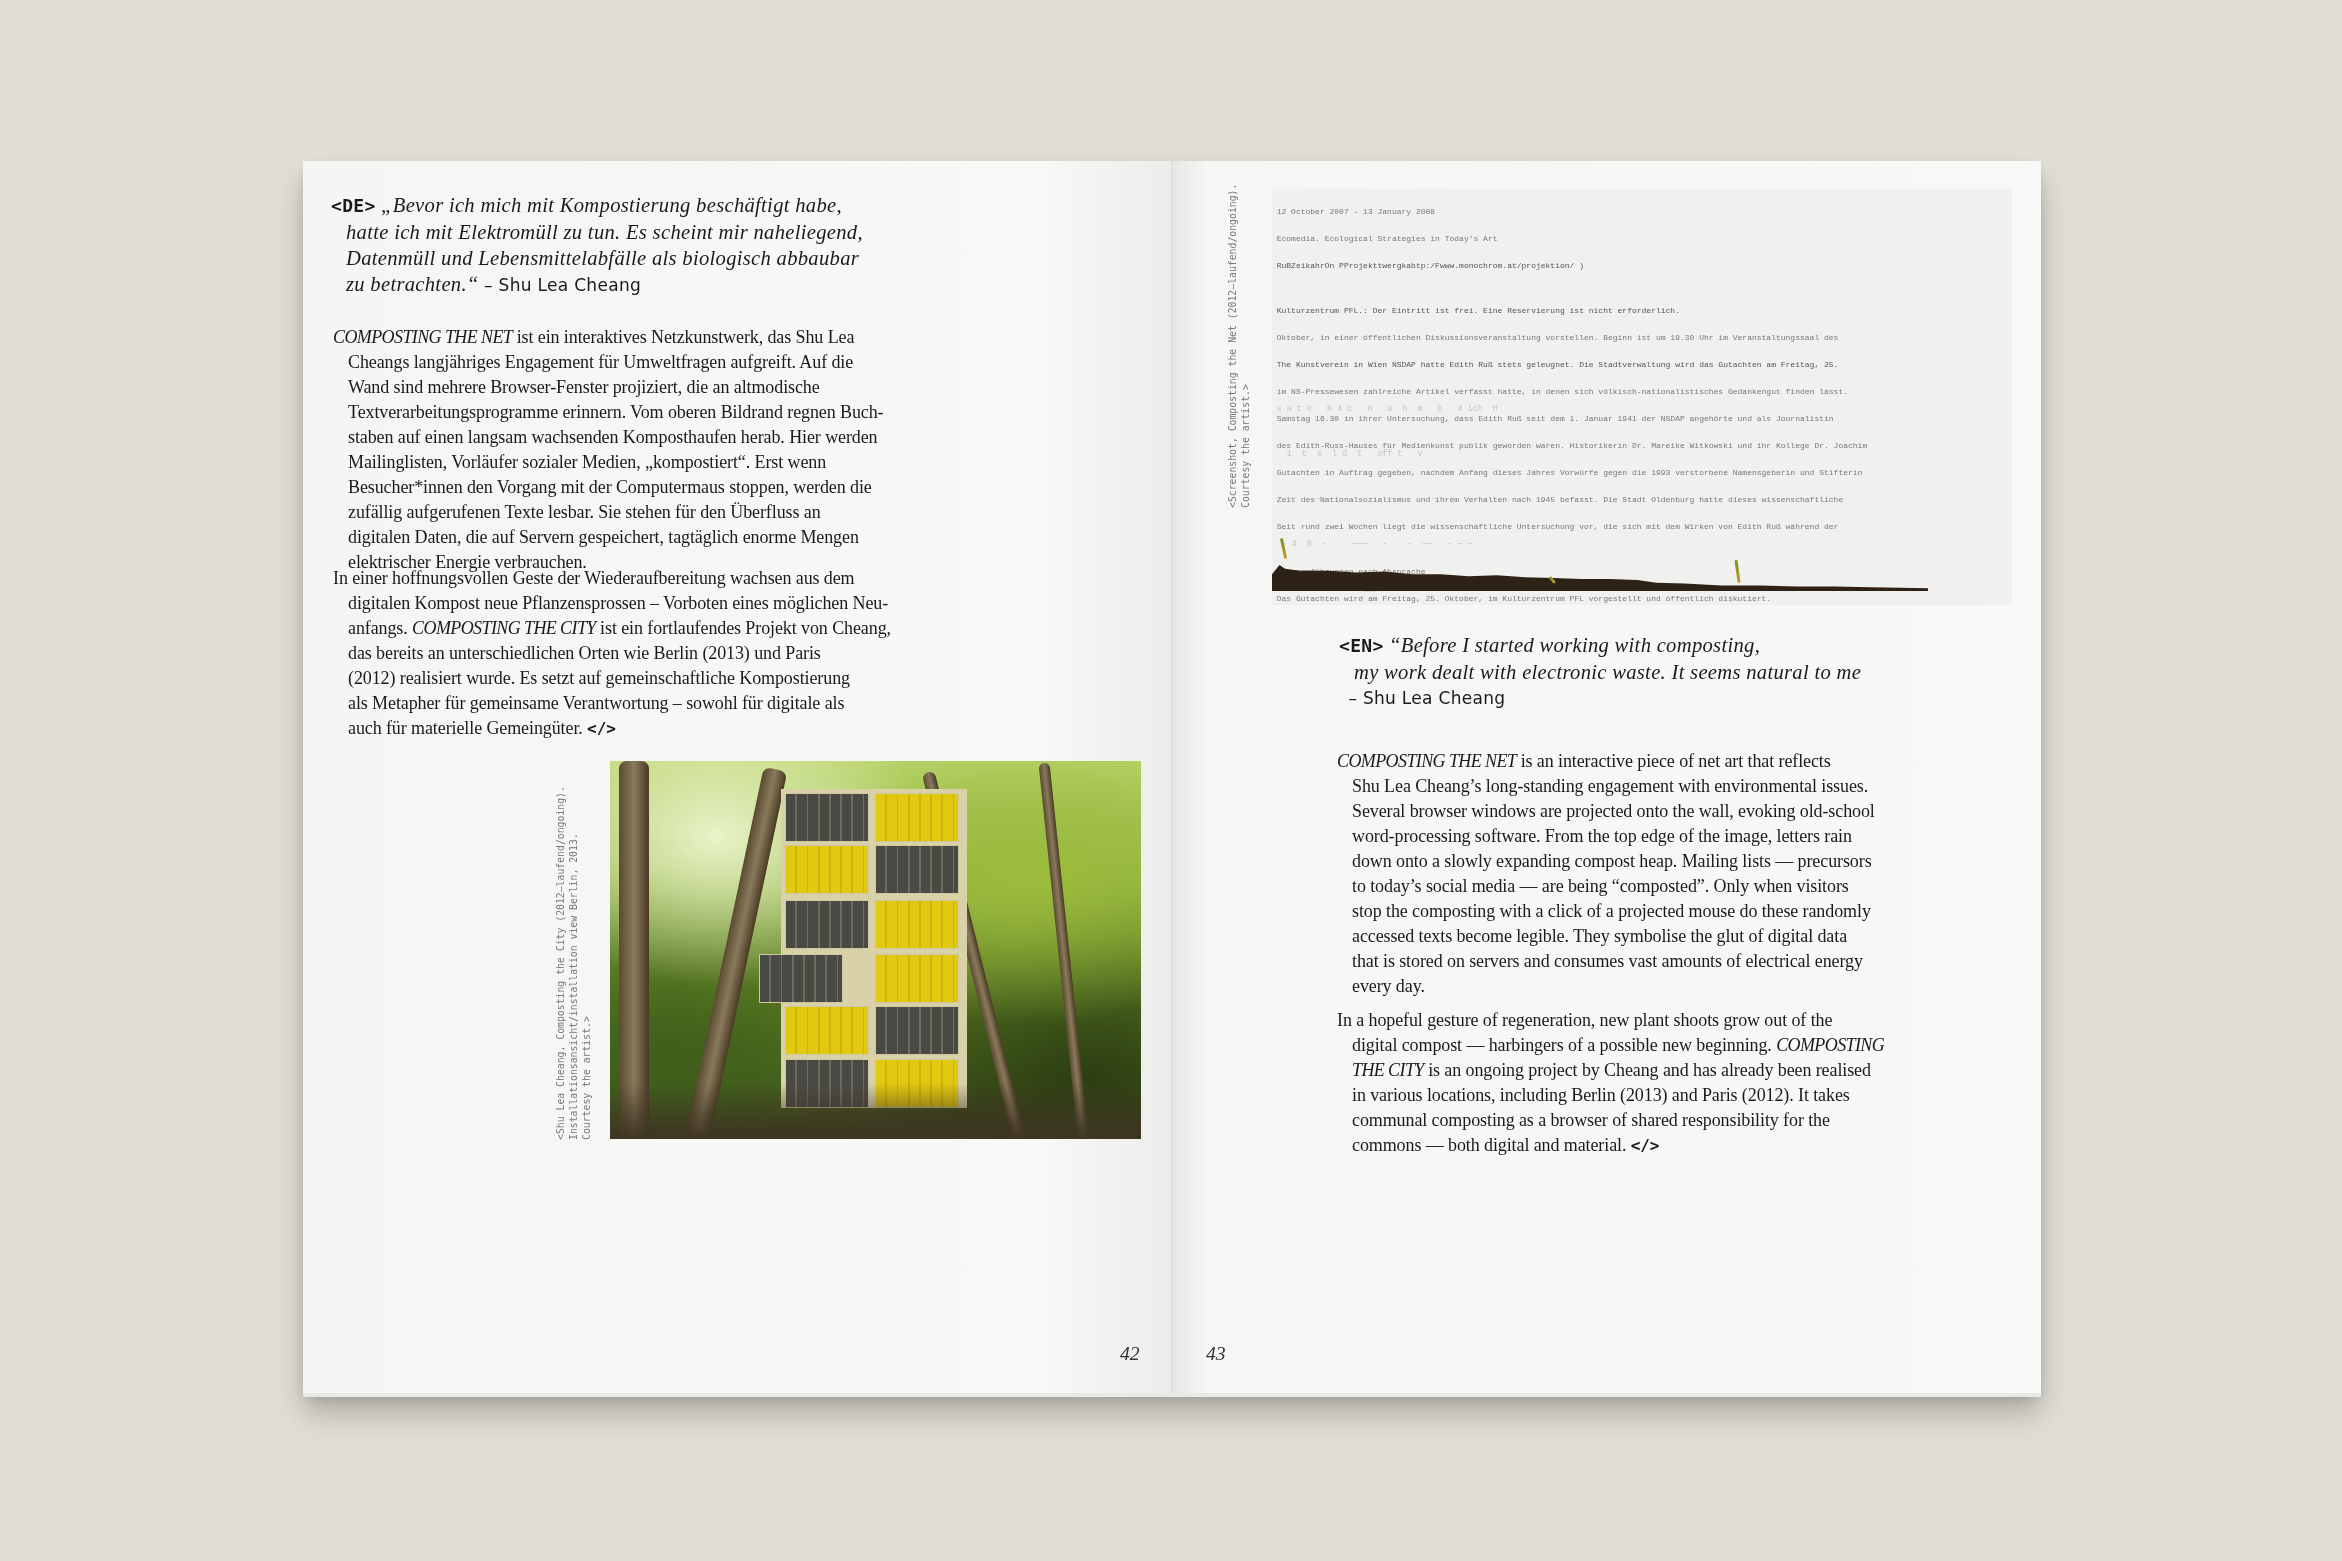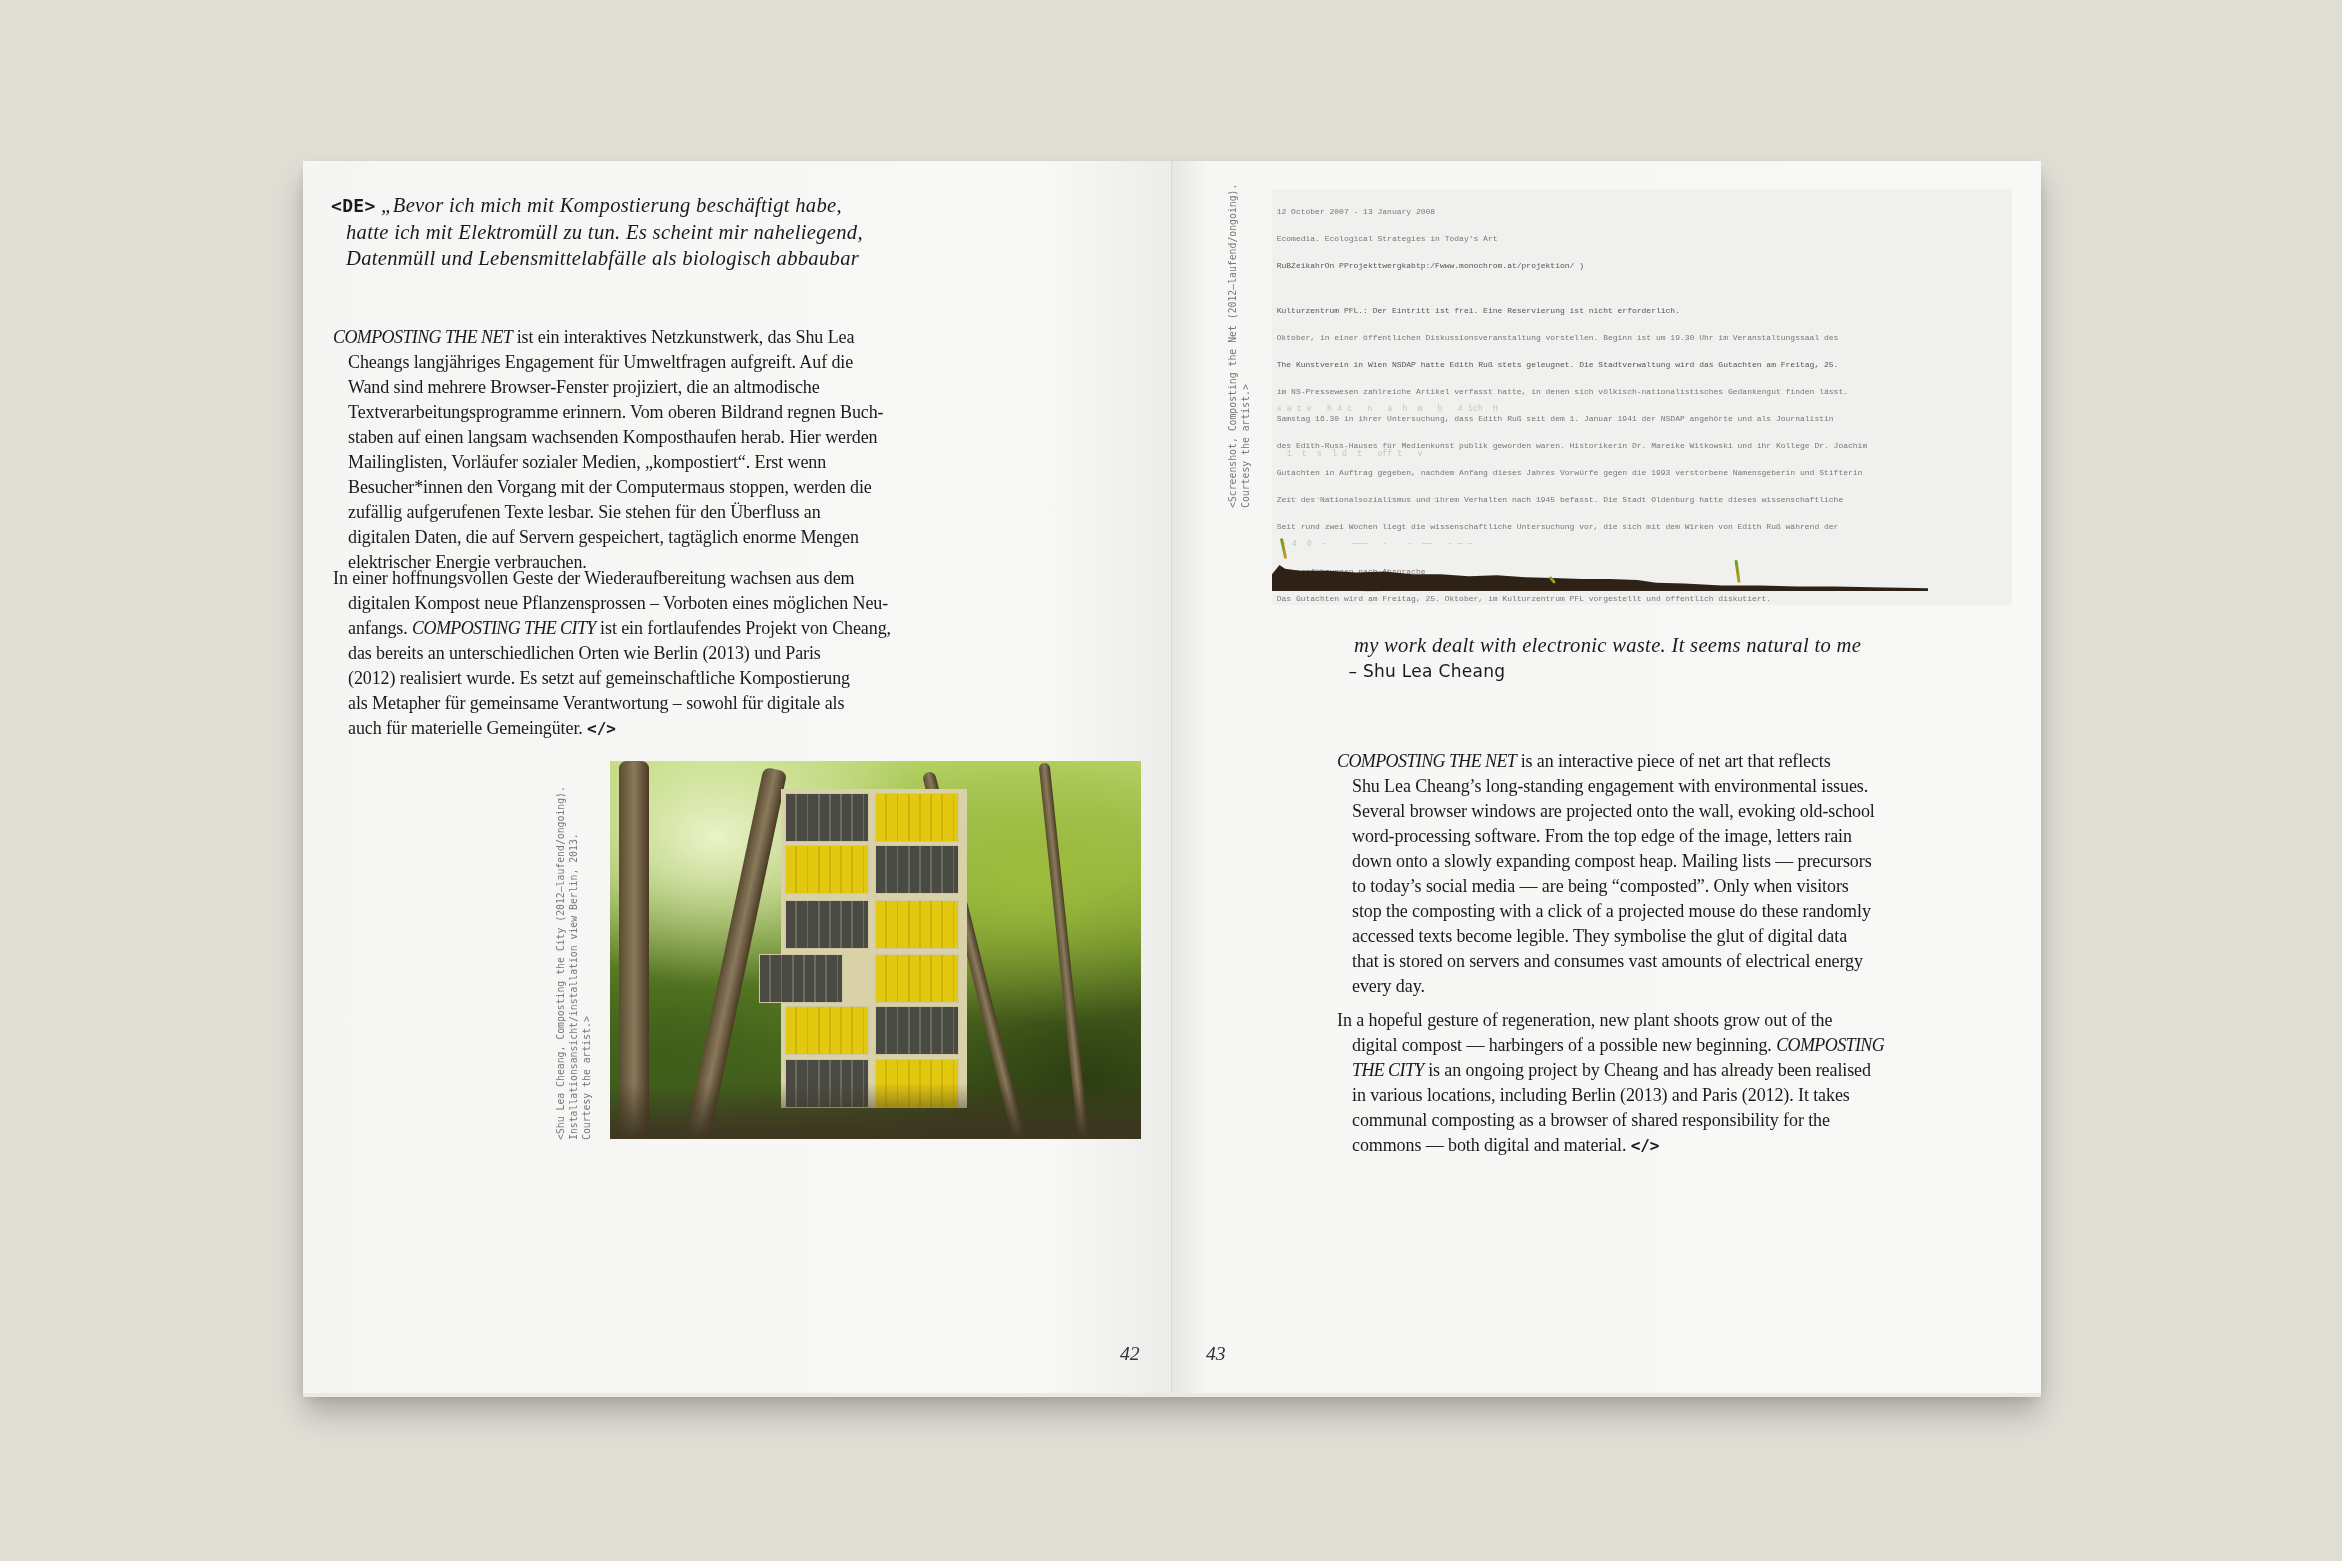--- a/index.html
+++ b/index.html
@@ -93,20 +93,21 @@
 </head>
 <body>
 
 <div class="spread">
   <div class="page left">
 
     <div class="quote" style="left:28px; top:31px; width:675px;">
       <span class="line first"><span class="tag">&lt;DE&gt;</span> <span>„Bevor ich mich mit Kompostierung beschäftigt habe,</span></span>
       <span class="line">hatte ich mit Elektromüll zu tun. Es scheint mir naheliegend,</span>
       <span class="line">Datenmüll und Lebensmittelabfälle als biologisch abbaubar</span>
+      <span class="line"><span>zu betrachten.“</span> <span class="author">– Shu Lea Cheang</span></span>
     </div>
 
     <div class="para" style="left:30px; top:164px;">
       <span class="line first"><span class="ital">COMPOSTING THE NET</span><span> ist ein interaktives Netzkunstwerk, das Shu Lea</span></span>
       <span class="line">Cheangs langjähriges Engagement für Umweltfragen aufgreift. Auf die</span>
       <span class="line">Wand sind mehrere Browser-Fenster projiziert, die an altmodische</span>
       <span class="line">Textverarbeitungsprogramme erinnern. Vom oberen Bildrand regnen Buch-</span>
       <span class="line">staben auf einen langsam wachsenden Komposthaufen herab. Hier werden</span>
       <span class="line">Mailinglisten, Vorläufer sozialer Medien, „kompostiert“. Erst wenn</span>
       <span class="line">Besucher*innen den Vorgang mit der Computermaus stoppen, werden die</span>
@@ -206,20 +207,21 @@
       </div>
       <svg class="compost" viewBox="0 0 700 40" preserveAspectRatio="none">
         <path d="M0,40 L0,22 L8,12 L14,16 L30,18 L60,18 L90,20 L120,19 L150,22 L180,22 L210,24 L240,23 L270,25 L300,26 L330,27 L360,27 L390,28 L410,31 L440,32 L480,34 L520,34 L560,35 L600,35 L640,36 L700,37 L700,40 Z" fill="#2e2116"></path>
       </svg>
       <div class="sprout" style="left:10.3px; top:349px; height:20.6px; transform: rotate(-12deg);"></div>
       <div class="sprout" style="left:279px; top:387px; height:8.4px; transform: rotate(-40deg);"></div>
       <div class="sprout" style="left:464px; top:371px; height:22.5px; transform: rotate(-8deg);"></div>
     </div>
 
     <div class="quote" style="left:167px; top:471px; width:675px;">
+      <span class="line first"><span class="tag">&lt;EN&gt;</span> <span>“Before I started working with composting,</span></span>
       <span class="line">my work dealt with electronic waste. It seems natural to me</span>
       <span class="line author" style="padding-left:9.4px;">– Shu Lea Cheang</span>
     </div>
 
     <div class="para" style="left:165px; top:588px;">
       <span class="line first"><span class="ital">COMPOSTING THE NET</span><span> is an interactive piece of net art that reflects</span></span>
       <span class="line">Shu Lea Cheang’s long-standing engagement with environmental issues.</span>
       <span class="line">Several browser windows are projected onto the wall, evoking old-school</span>
       <span class="line">word-processing software. From the top edge of the image, letters rain</span>
       <span class="line">down onto a slowly expanding compost heap. Mailing lists — precursors</span>

